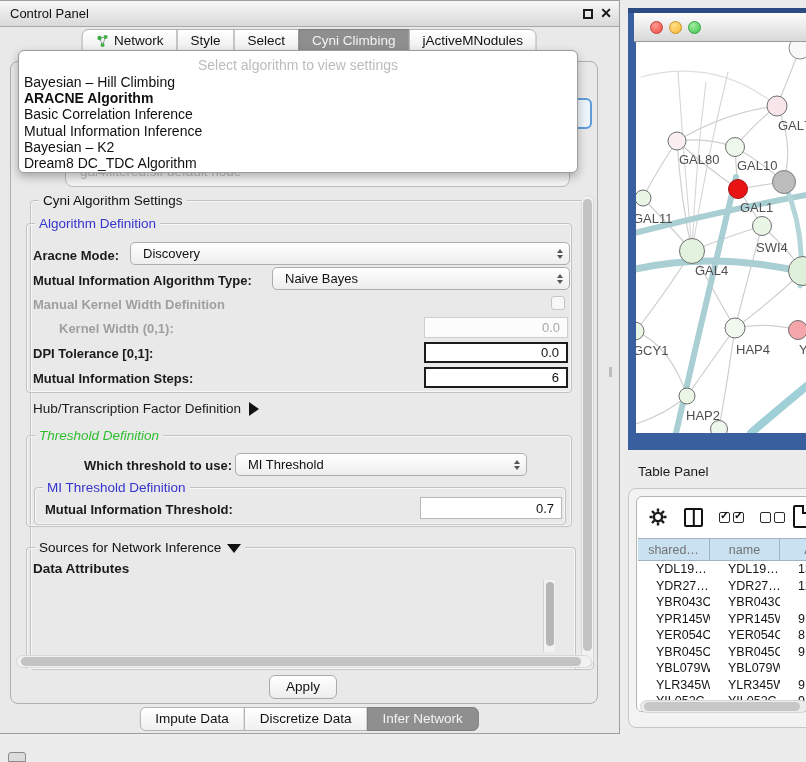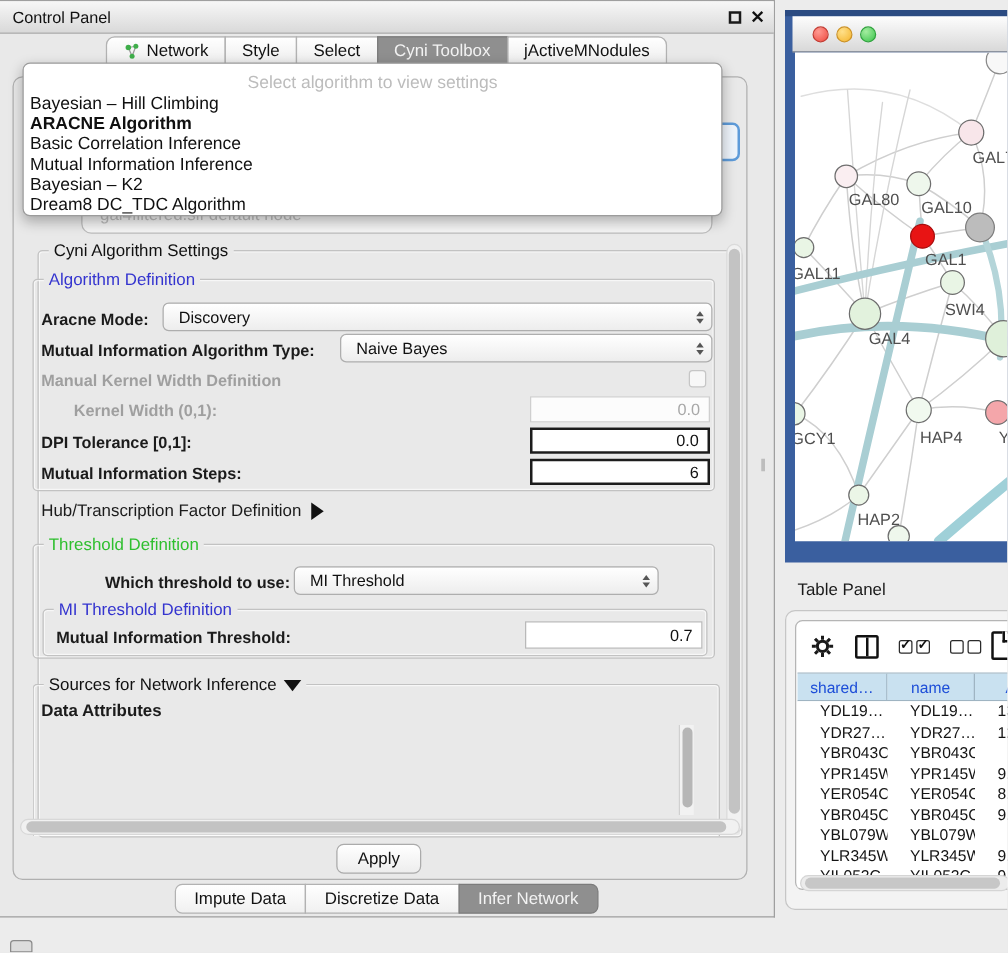--- a/index.html
+++ b/index.html
@@ -133,21 +133,21 @@
   .cb-pair { display:flex; gap:3px; }
   .cb { width:11px; height:11px; border:1.6px solid #2a2a2a; border-radius:2px; position:relative; background:#fff; }
   .cb.checked::after { content:"✓"; position:absolute; left:0; top:-4px; font-size:11px; font-weight:bold; color:#111; }
   .file-ico { position:absolute; left:793px; top:505px; width:18px; height:23px; border:2.4px solid #111;
               border-radius:2px; background:#fff; }
   .file-ico::after { content:""; position:absolute; right:-2px; top:-2px; width:7px; height:7px;
                      background:#fff; border-left:2.4px solid #111; border-bottom:2.4px solid #111; }
 
   .tp-table { position:absolute; left:638px; top:538px; width:200px; }
   .tp-head { display:flex; height:23px; border-top:1px solid #9fb4c2; border-bottom:1px solid #9fb4c2; }
-  .th { background:#c9e1f0; border-right:1px solid #9fb4c2; font-size:12.5px; color:#1d4ed8;
+  .th { background:#c9e1f0; border-right:1px solid #9fb4c2; font-size:12.5px; color:#737373;
         display:flex; align-items:center; justify-content:center; overflow:hidden; white-space:nowrap; }
   .tp-rows { background:#fff; }
   .tr { display:flex; height:16.5px; }
   .td { font-size:12.5px; color:#141414; line-height:16.5px; white-space:nowrap; overflow:hidden; padding-left:18px; }
   .tp-hsb { position:absolute; left:640px; top:700px; width:168px; height:13px; background:#ececec;
             border:1px solid #d5d5d5; border-radius:7px; }
   .tp-hsb .thumb { position:absolute; left:3px; top:1px; bottom:1px; width:156px; background:#c7c7c7; border-radius:6px; }
 </style>
 </head>
 <body>
@@ -178,21 +178,21 @@
           </span>
           <span>Network</span>
         </div>
         <div class="tab">
           <span>Style</span>
         </div>
         <div class="tab">
           <span>Select</span>
         </div>
         <div class="tab sel">
-          <span>Cyni Toolbox</span>
+          <span>Cyni Climbing</span>
         </div>
         <div class="tab">
           <span>jActiveMNodules</span>
         </div>
       </div>
 
     <div class="outer-panel"></div>
 
     <div class="bg-combo">
       <span>gal4filtered.sif default node</span>
@@ -255,21 +255,21 @@
 
     <span class="lbl" style="left:33px; top:370px;">Mutual Information Steps:</span>
     <div class="field strong" style="left:424px; top:366px; width:144px; height:21px;">
       <span>6</span>
     </div>
 
     <span class="lbl" style="left:33px; top:400px; font-weight:normal; font-size:13.5px;">
       <span>Hub/Transcription Factor Definition</span><span class="tri-right"></span>
     </span>
 
-    <div class="grp" style="left:26px; top:434px; width:546px; height:92px;">
+    <div class="grp" style="left:26px; top:434px; width:546px; height:92px;font-style:italic;">
       <span class="legend green">Threshold Definition</span>
     </div>
 
     <span class="lbl" style="left:84px; top:457px;">Which threshold to use:</span>
     <div class="combo" style="left:235px; top:452px; width:292px; height:23px;">
       <span>MI Threshold</span>
       <span class="spin">
           <i class="up"></i>
           <i class="dn"></i>
         </span>

